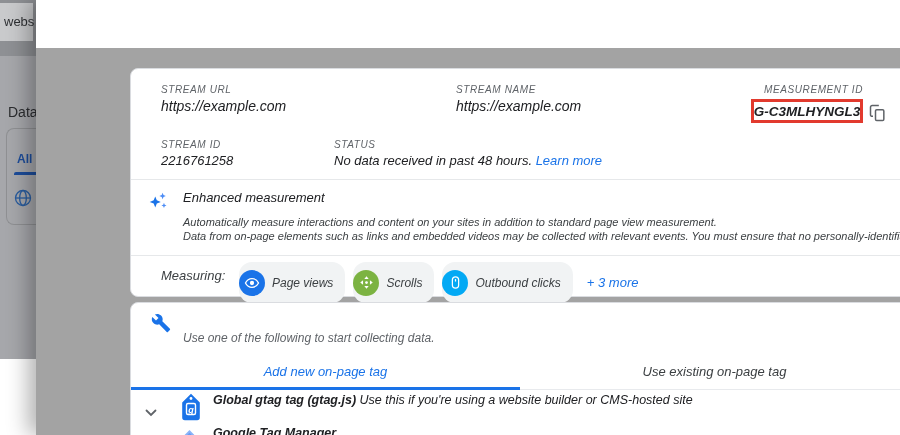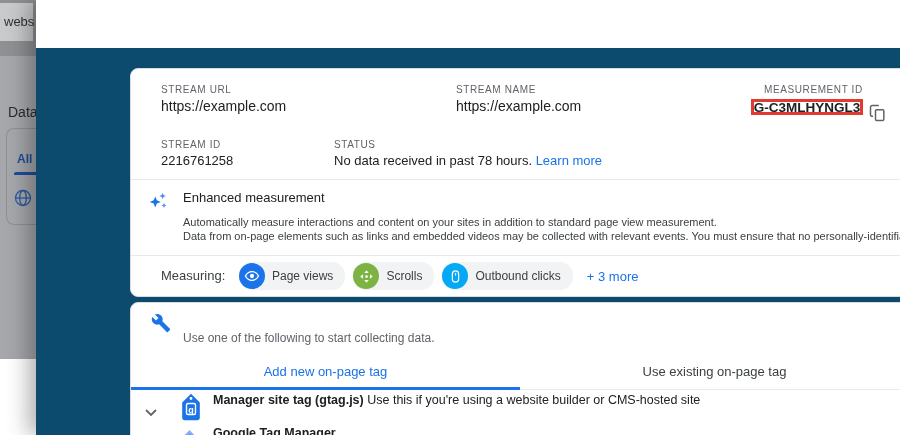--- a/index.html
+++ b/index.html
@@ -19,45 +19,45 @@
   .bg-tab-all { left:17px; top:152px; font-size:12px; font-weight:700; color:#1d4d9b; }
   .bg-tab-underline { left:14px; top:172px; width:22px; height:3px; background:#1d4d9b; border-radius:2px 0 0 0; }
   .bg-globe { left:13px; top:188px; }
 
   
   .modal { left:36px; top:0; width:864px; height:435px; background:#fff;
            box-shadow:-8px 0 20px rgba(0,0,0,0.30); }
   .modal-header { position:absolute; left:0; top:0; width:100%; height:48px; background:#fff; }
   .close-btn { position:absolute; left:50px; top:15px; width:16px; height:16px; cursor:pointer; }
   .modal-title { position:absolute; left:78px; top:13px; font-size:16px; font-weight:500; color:#202124; }
-  .modal-body { position:absolute; left:0; top:48px; width:864px; height:387px; background:#0c4a6e; }
+  .modal-body { position:absolute; left:0; top:48px; width:864px; height:387px; background:#a3a3a3;font-style:italic; }
 
   
   .card { position:absolute; background:#fff; border:1px solid #dadce0; border-radius:8px; }
   .card1 { left:94px; top:20px; width:780px; height:229px; }
   .card2 { left:94px; top:254px; width:780px; height:165px; }
 
   .lbl { position:absolute; font-size:10px; color:#5f6368; letter-spacing:.6px; }
   .val { position:absolute; font-size:14px; font-weight:500; color:#202124; }
   .val-sm { position:absolute; font-size:13px; color:#202124; }
   .link { color:#1a73e8; cursor:pointer; }
 
-  .mid-box { position:absolute; left:620px; top:30px; width:112px; height:16px;
+  .mid-box { position:absolute; left:620px; top:30px; width:112px; height:24px;
              border:3px solid #e23a2e; display:flex; align-items:center; justify-content:center; }
   .mid-val { font-size:13.5px; font-weight:600; color:#202124; }
   .copy-btn { position:absolute; left:737px; top:34px; width:20px; height:20px; cursor:pointer; }
 
   .divider { position:absolute; left:0; width:100%; height:1px; background:#e6e8ea; }
 
   .enh-title { position:absolute; left:52px; top:121px; font-size:13px; font-weight:500; color:#202124; }
   .enh-p { position:absolute; left:52px; font-size:11px; color:#3c4043; }
 
   .measuring-lbl { position:absolute; left:30px; top:199px; font-size:13px; color:#3c4043; }
   .chips { position:absolute; left:108px; top:193px; display:flex; align-items:center; gap:8px; }
-  .chip { display:flex; align-items:center; height:28px; border-radius:13px; background:#f1f3f4; padding-right:12px; }
+  .chip { display:flex; align-items:center; height:41px; border-radius:13px; background:#f1f3f4; padding-right:12px; }
   .chip-ic { width:26px; height:26px; border-radius:50%; display:flex; align-items:center;
              justify-content:center; margin-right:7px; flex:none; }
   .ic-blue { background:#1a73e8; } .ic-green { background:#7cb342; } .ic-cyan { background:#03a9f4; }
   .chip-lbl { font-size:12px; font-weight:500; color:#3c4043; }
   .more-link { font-size:13px; font-weight:500; color:#1a73e8; margin-left:6px; cursor:pointer; }
 
   .tag-title { position:absolute; left:52px; top:9px; font-size:13.5px; font-weight:700; color:#202124; }
   .tag-sub { position:absolute; left:52px; top:28px; font-size:12px; color:#5f6368; }
   .tabs { position:absolute; left:0; top:50px; width:100%; height:37px; display:flex;
           border-bottom:1px solid #e8eaed; }
@@ -115,21 +115,21 @@
             <rect x="9" y="8" width="10" height="13" rx="1.5"></rect>
               <path d="M6 16H5a2 2 0 0 1-2-2V5a2 2 0 0 1 2-2h8"></path>
           </svg>
         </span>
 
         <div class="lbl" style="left:30px; top:70px;">STREAM ID</div>
         <div class="val-sm nw" style="left:30px; top:84px;">2216761258</div>
 
         <div class="lbl" style="left:203px; top:70px;">STATUS</div>
         <div class="val-sm nw" style="left:203px; top:84px;">
-          <span>No data received in past 78 hours. </span><span class="link">Learn more</span>
+          <span>No data received in past 48 hours. </span><span class="link">Learn more</span>
         </div>
 
         <div class="divider" style="top:110px;"></div>
 
         <span class="abs" style="left:16px; top:121px;">
           <svg width="22" height="22" viewBox="0 0 24 24">
             <path fill="#1a73e8" d="M9 7l1.7 4.3L15 13l-4.3 1.7L9 19l-1.7-4.3L3 13l4.3-1.7z"></path>
             <path fill="#4d8df6" d="M17 3l1 2.5 2.5 1-2.5 1-1 2.5-1-2.5-2.5-1 2.5-1z"></path>
             <path fill="#4d8df6" d="M18.5 14l.8 2 2 .8-2 .8-.8 2-.8-2-2-.8 2-.8z"></path>
           </svg>
@@ -196,21 +196,21 @@
             </svg>
         </span>
         <span class="gtag-ic">
           <svg width="20" height="28" viewBox="0 0 20 28">
             <path fill="#1a73e8" d="M10 .8L18.8 9.6V24.5a2.7 2.7 0 0 1-2.7 2.7H3.9a2.7 2.7 0 0 1-2.7-2.7V9.6z"></path>
             <circle cx="10" cy="5.5" r="1.4" fill="#fff"></circle>
             <rect x="5.5" y="10.5" width="9" height="11" rx="1.5" fill="none" stroke="#fff" stroke-width="1.4"></rect>
             <text x="10" y="19.5" text-anchor="middle" font-size="9" font-weight="bold" fill="#fff" font-family="Liberation Sans, sans-serif">g</text>
           </svg>
         </span>
-        <div class="row-title nw"><b>Manager site tag (gtag.js)</b><span> Use this if you're using a website builder or CMS-hosted site</span></div>
+        <div class="row-title nw"><b>Global gtag tag (gtag.js)</b><span> Use this if you're using a website builder or CMS-hosted site</span></div>
 
         <span class="gtm-ic">
           <svg width="13" height="13" viewBox="0 0 24 24">
               <path fill="#8ab4f8" d="M12 2l10 10-10 10L2 12z"></path>
               <path fill="#669df6" d="M12 7l5 5-5 5-5-5z"></path>
             </svg>
         </span>
         <div class="gtm-title nw">Google Tag Manager</div>
       </div>
 

